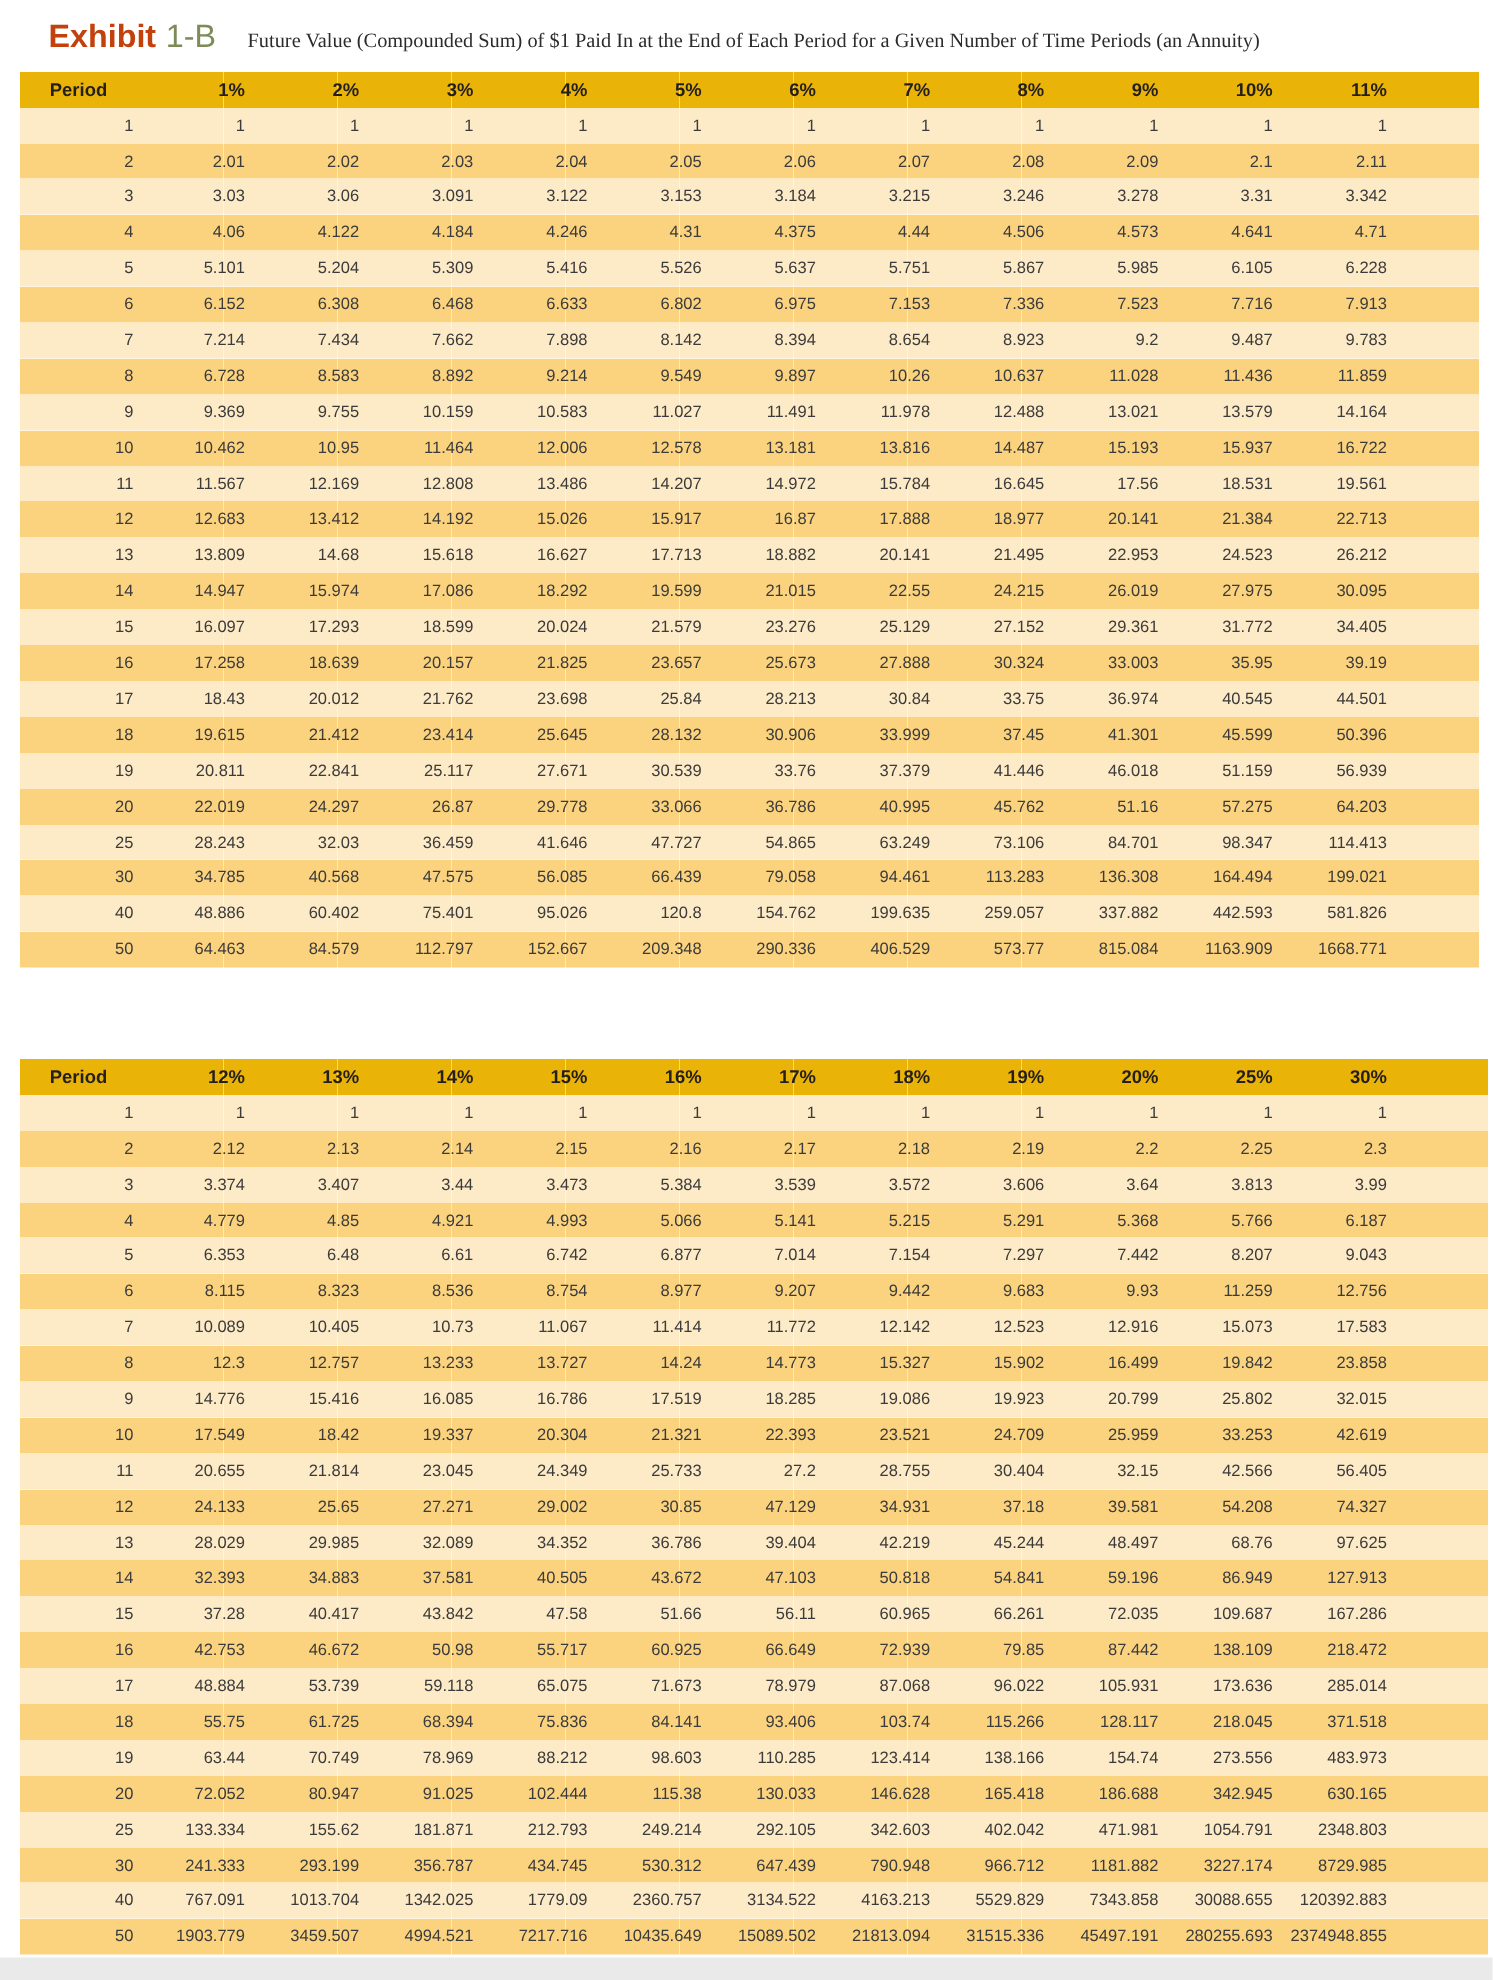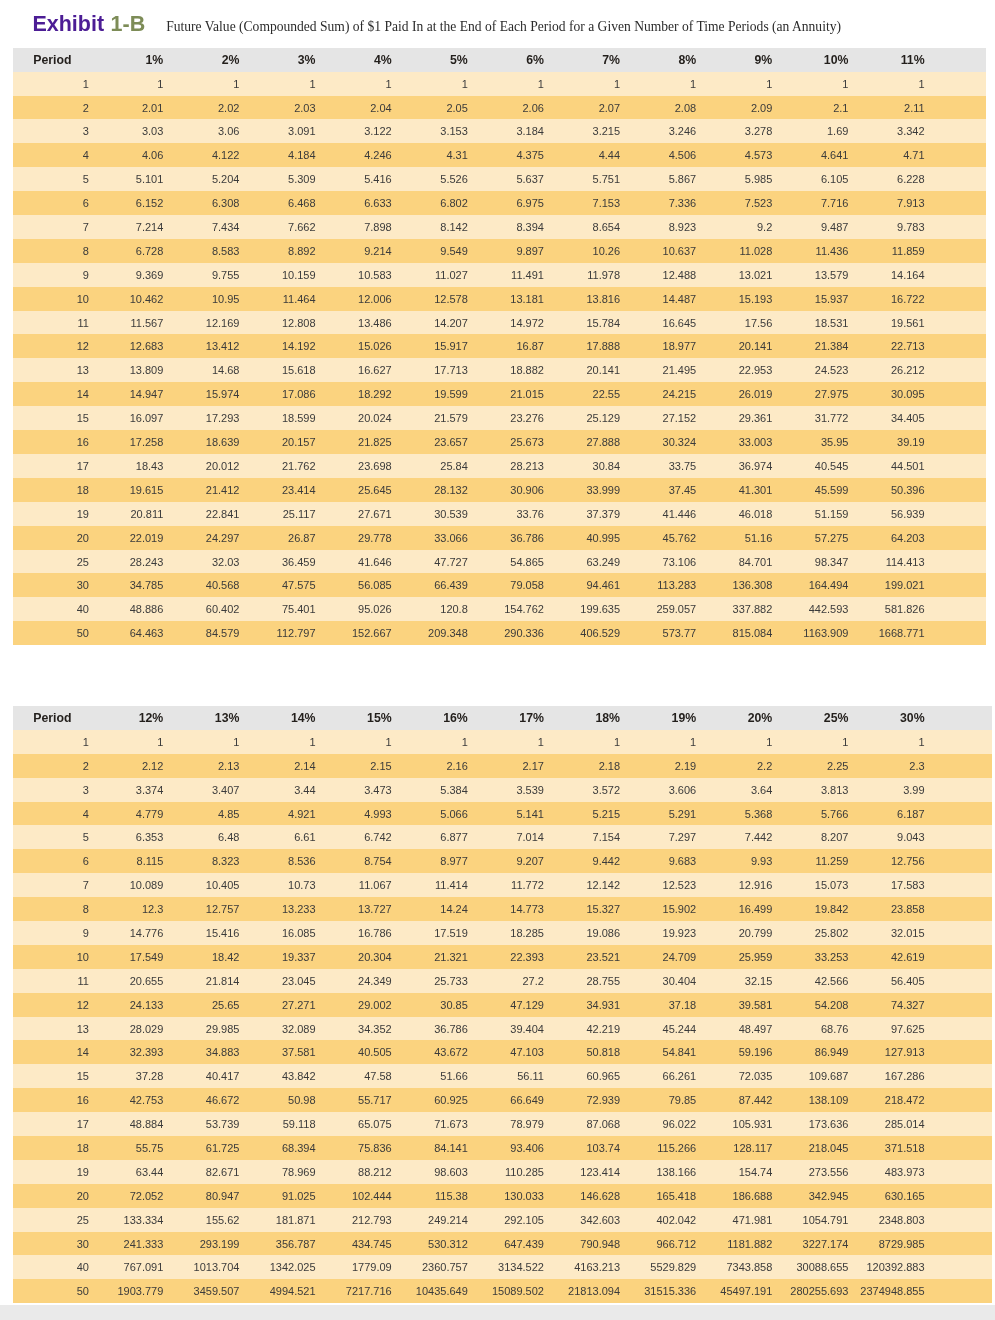--- a/index.html
+++ b/index.html
@@ -5,36 +5,36 @@
 <style>
   html, body { margin: 0; padding: 0; background: #ffffff; }
   body {
     width: 995px; height: 1320px;
     font-family: "Liberation Sans", sans-serif;
     overflow: hidden;
   }
   .page { position: relative; width: 995px; height: 1320px; background: #ffffff; }
   .footer-band { position: absolute; left: 0; top: 1304.6px; width: 995px; height: 15.4px; background: #eaeaea; }
   .title-line { position: absolute; left: 32.4px; top: 12px; white-space: nowrap; }
-  .exhibit-label { font-size: 21.5px; font-weight: bold; color: #4c1d95; }
-  .exhibit-number { font-size: 21.5px; font-weight: bold; color: #7d8c57; margin-left: 6.5px; }
+  .exhibit-label { font-size: 21.5px; font-weight: bold; color: #c2410c; }
+  .exhibit-number { font-size: 21.5px; font-weight: normal; color: #7d8c57; margin-left: 6.5px; }
   .subtitle { font-family: Liberation Serif, serif; font-size: 13.57px; color: #2b2b2b; margin-left: 21px; }
   table.fv {
     position: absolute; left: 13px;
     border-collapse: collapse; table-layout: fixed;
   }
   table.fv1 { top: 47.8px; width: 973px; }
   table.fv2 { top: 706px; width: 978.7px; }
   table.fv th, table.fv td {
     padding: 0; position: relative;
     height: 23.9px; color: #3b3b3b;
     vertical-align: middle; white-space: nowrap;
     font-weight: normal;
   }
-  table.fv th { background: #e5e5e5; }
+  table.fv th { background: #eab308; }
   table.fv tbody tr.odd td { background: #fdeac6; }
   table.fv tbody tr.even td { background: #fbd37f; }
   table.fv span.cv {
     position: absolute; right: 61.4px; top: 1px;
     line-height: 23.9px; font-size: 11px;
   }
   table.fv th span.cv { font-size: 12.3px; font-weight: bold; color: #231f1c; }
   table.fv span.pv { right: 59.6px; }
   table.fv th.period-head span.cv { right: auto; left: 20.2px; }
   col.c0 { width: 135.57px; }
@@ -207,21 +207,21 @@
           <td>
             <span class="cv">3.215</span>
           </td>
           <td>
             <span class="cv">3.246</span>
           </td>
           <td>
             <span class="cv">3.278</span>
           </td>
           <td>
-            <span class="cv">1.69</span>
+            <span class="cv">3.31</span>
           </td>
           <td>
             <span class="cv">3.342</span>
           </td>
         </tr>
         <tr class="even">
           <td>
             <span class="cv pv">4</span>
           </td>
           <td>
@@ -1762,21 +1762,21 @@
           </td>
         </tr>
         <tr class="odd">
           <td>
             <span class="cv pv">19</span>
           </td>
           <td>
             <span class="cv">63.44</span>
           </td>
           <td>
-            <span class="cv">82.671</span>
+            <span class="cv">70.749</span>
           </td>
           <td>
             <span class="cv">78.969</span>
           </td>
           <td>
             <span class="cv">88.212</span>
           </td>
           <td>
             <span class="cv">98.603</span>
           </td>

